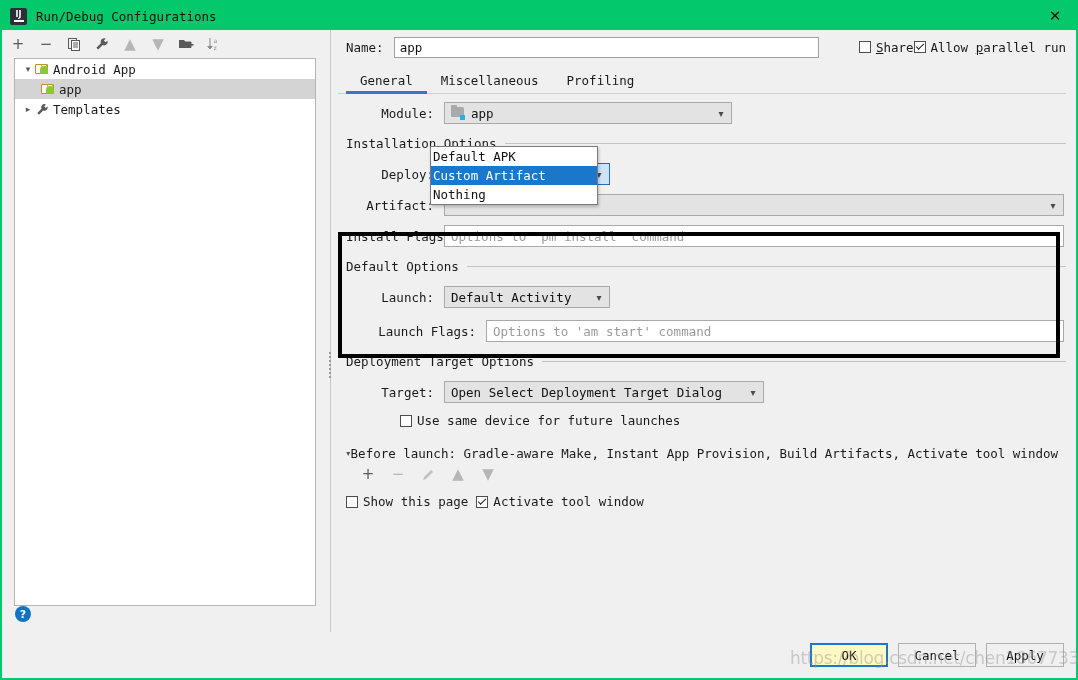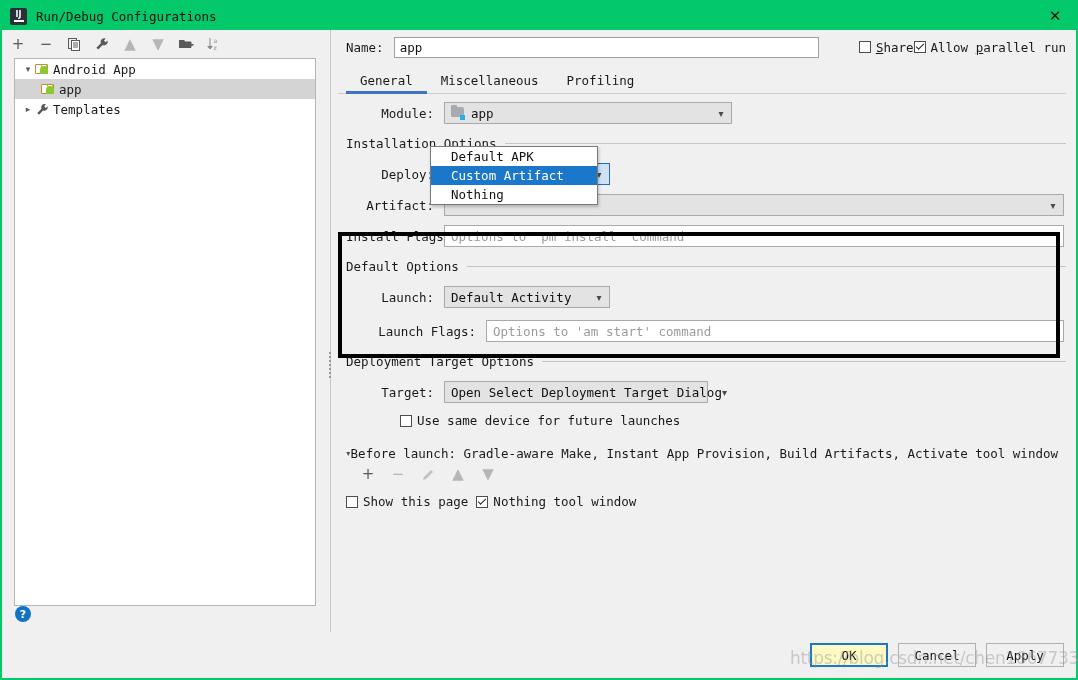--- a/index.html
+++ b/index.html
@@ -327,21 +327,21 @@
     left: 92px; top: 52px;
     width: 166px;
     background: #ffffff;
     border: 1px solid #7a7a7a;
     z-index: 60;
     box-shadow: 1px 2px 3px rgba(0,0,0,0.22);
   }
   #deploy-popup .opt {
     height: 19px;
     display: flex; align-items: center;
-    padding-left: 20px;
+    padding-left: 2px;
     font-size: 12.5px; color: #111;
     cursor: pointer;
     white-space: nowrap;
   }
   #deploy-popup .opt.sel { background: #1a77c9; color: #ffffff; }
   .combo.focused {
     background: #cfe3f6;
     border: 1px solid #2b6ab5;
   }
   
@@ -621,21 +621,21 @@
           </div>
         </div>
 
         <div class="group-title" style="margin-top:12px;">
           <span>Deployment Target Options</span>
           <span class="gline"></span>
         </div>
 
         <div class="field-row" style="margin-top:12px;align-items:center;">
           <span class="field-label">Target:</span>
-          <div class="combo" style="width:264px;">
+          <div class="combo" style="width:320px;">
             <span>Open Select Deployment Target Dialog</span>
             <span class="arrow">▾</span>
           </div>
         </div>
 
         <div class="field-row" style="margin-top:10px;padding-left:54px;">
           <div class="cb-wrap">
             <span class="cbx"></span>
             <span class="lbl">Use same device for future launches</span>
           </div>
@@ -658,21 +658,21 @@
             <span class="tb-icon disabled">▲</span>
             <span class="tb-icon disabled">▼</span>
           </div>
           <div id="bottom-cbs">
             <div class="cb-wrap">
               <span class="cbx"></span>
               <span class="lbl">Show this page</span>
             </div>
             <div class="cb-wrap">
               <span class="cbx checked"></span>
-              <span class="lbl">Nothing tool window</span>
+              <span class="lbl">Activate tool window</span>
             </div>
           </div>
         </div>
 
         <div id="anno-box"></div>
 
         <div id="deploy-popup">
           <div class="opt">Default APK</div>
           <div class="opt sel">Custom Artifact</div>
           <div class="opt">Nothing</div>

